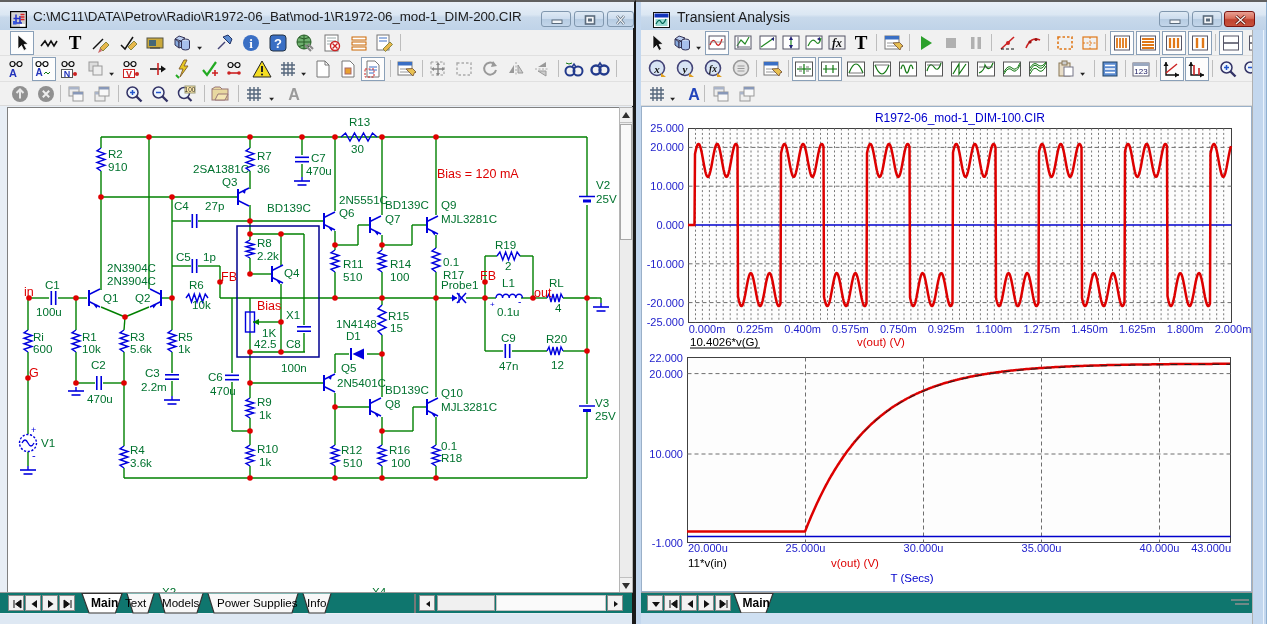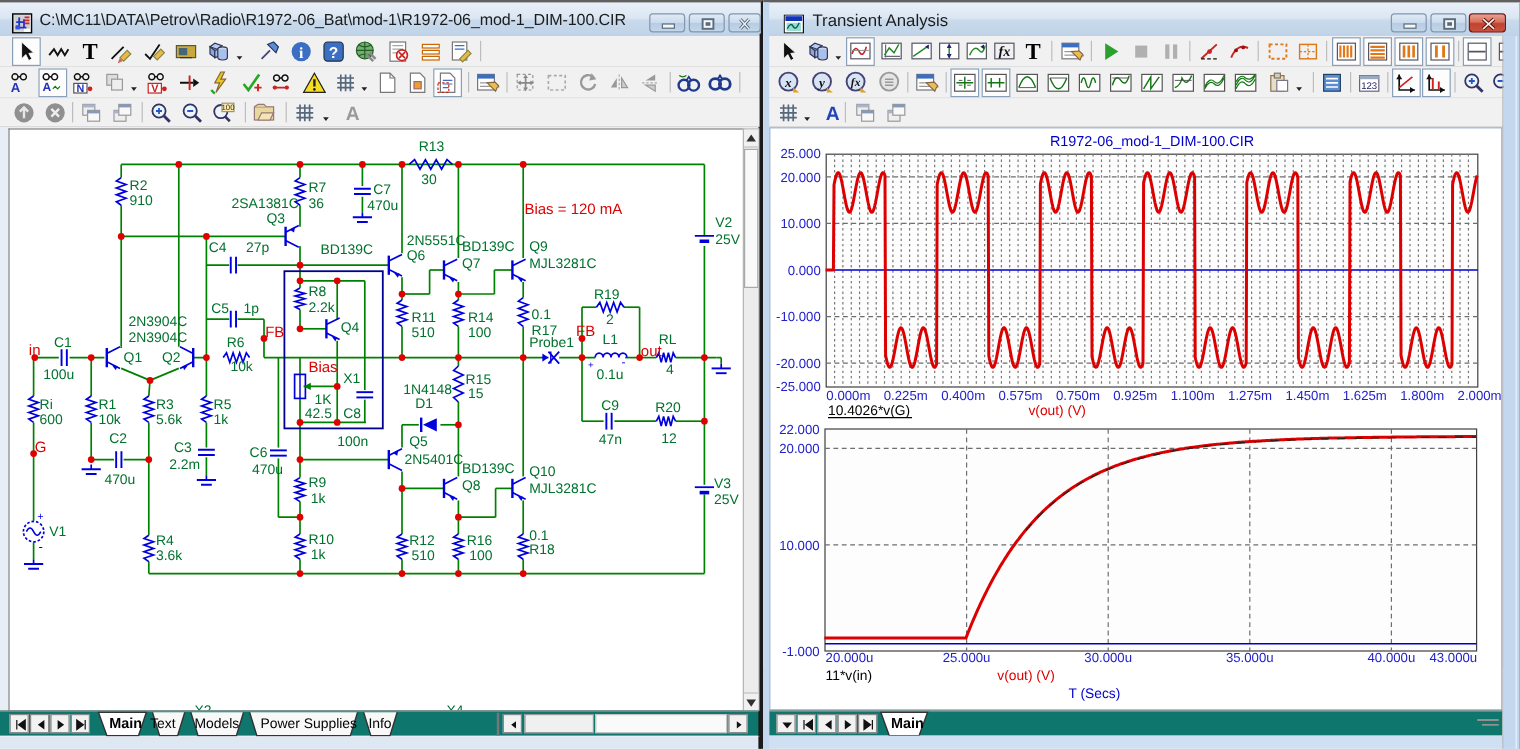--- a/index.html
+++ b/index.html
@@ -29,21 +29,21 @@
 <div id="lw">
   <div class="tbar" style="border-right:2px solid #1a1a1a">
     <svg class="abs" style="left:10px;top:8.5px" width="17" height="17">
       <rect x="0.5" y="0.5" width="16" height="16" fill="#d8d8d8" stroke="#000" stroke-width="1.4"></rect>
       <rect x="2.5" y="2.5" width="12" height="12" fill="#cfcfcf"></rect>
       <path d="M3,12 h9 M6,3.5 v8 M10,5 v7 M3.5,7.5 h7" stroke="#2233cc" stroke-width="1.5" fill="none"></path>
       <path d="M10.5,3.5 h4 M10.5,6 h4 M10.5,8.5 h4" stroke="#dd2222" stroke-width="1.3"></path>
       <rect x="3" y="10" width="3.5" height="3.5" fill="#3355dd"></rect>
       <rect x="10" y="13" width="5" height="2.5" fill="#fff"></rect>
     </svg>
-    <div class="ttl" style="left:33px;font-size:13.4px;letter-spacing:-0.1px">C:\MC11\DATA\Petrov\Radio\R1972-06_Bat\mod-1\R1972-06_mod-1_DIM-100.CIR</div>
+    <div class="ttl" style="left:33px;font-size:13.4px;letter-spacing:-0.1px">C:\MC11\DATA\Petrov\Radio\R1972-06_Bat\mod-1\R1972-06_mod-1_DIM-200.CIR</div>
     <div class="cbtn" style="left:541px">
         <svg width="30" height="16">
           <rect x="10" y="8" width="10" height="3.5" fill="#f4f6f8" stroke="#5a6b7c" stroke-width="1"></rect>
         </svg>
       </div>
     <div class="cbtn" style="left:574px">
         <svg width="30" height="16">
           <rect x="10.5" y="4" width="9" height="8" fill="#f4f6f8" stroke="#5a6b7c" stroke-width="1.6"></rect>
           <rect x="13" y="6.5" width="4" height="3" fill="#5a6b7c"></rect>
         </svg>

